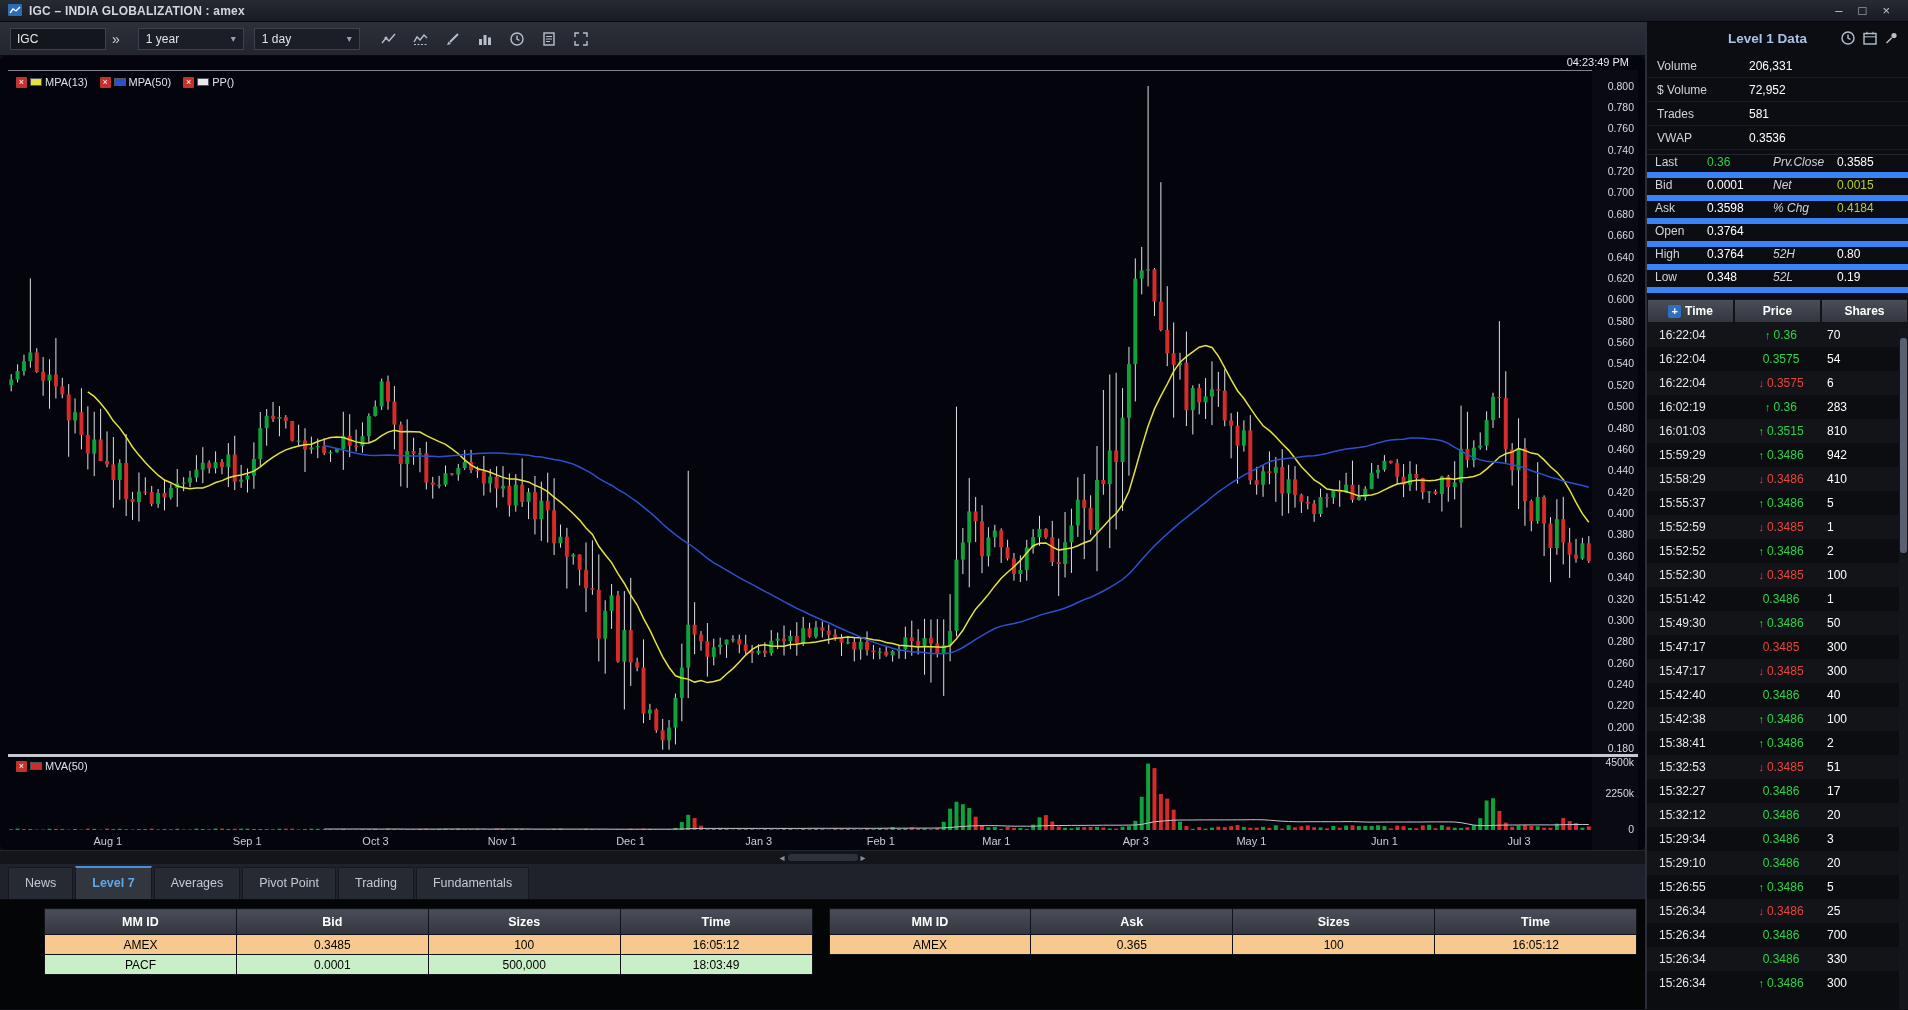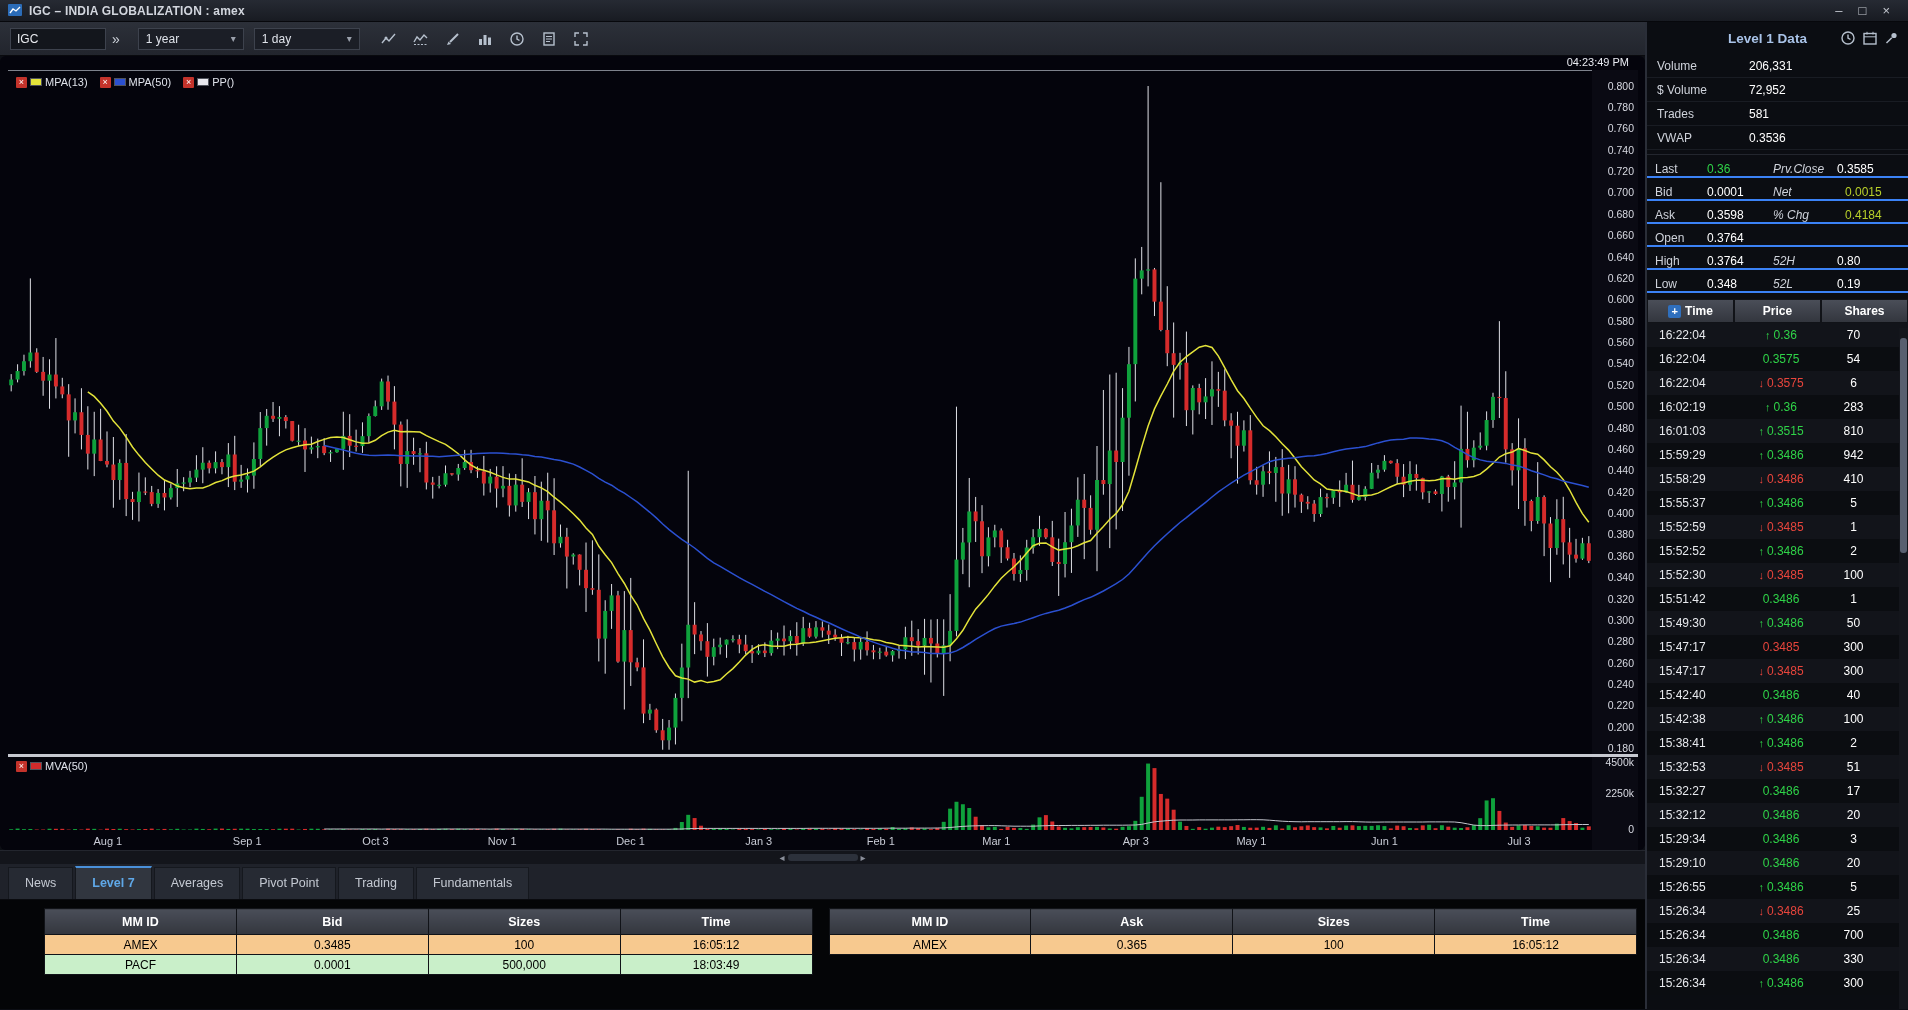--- a/index.html
+++ b/index.html
@@ -60,40 +60,40 @@
   
   .right-panel{flex:1;background:#0b0d12;border-left:2px solid #2a2e38;position:relative;display:flex;flex-direction:column;overflow:hidden;}
   .panel-header{height:32px;display:flex;align-items:center;padding:0 8px;position:relative;}
   .panel-title{position:absolute;left:16px;right:36px;text-align:center;color:#a9c3e8;font-size:13.5px;font-weight:bold;}
   .panel-icons{margin-left:auto;display:flex;gap:6px;z-index:2;}
   .p-icon{width:16px;height:16px;display:flex;align-items:center;justify-content:center;}
   .stat-row{height:24px;display:flex;align-items:center;padding:0 10px;border-bottom:1px solid #191c23;}
   .st-label{color:#cfd3db;font-size:12px;width:92px;}
   .st-val{color:#fff;font-size:12px;}
   .quote{margin-top:4px;border-top:1px solid #23262e;}
-  .quote-row{height:23px;display:flex;align-items:flex-end;padding:0 8px;border-bottom:2px solid #3b82f6;font-size:12px;}
+  .quote-row{height:23px;display:flex;align-items:flex-start;padding:0 8px;border-bottom:6px solid #3b82f6;font-size:12px;}
   .q-l{color:#cfd3db;width:52px;}
   .q-v{color:#fff;width:66px;}
   .q-l2{color:#cfd3db;width:64px;font-style:italic;}
   .q-v2{color:#fff;flex:1;}
   .green{color:#2fd348 !important;}
-  .lime{color:#b8cf2a !important;margin-left:8px;}
+  .lime{color:#b8cf2a !important;}
   .ts-header{display:flex;height:24px;margin-top:6px;}
   .ts-h{flex:1;background:linear-gradient(#4a4e58,#33363e);border:1px solid #111318;color:#fff;font-size:12px;font-weight:bold;display:flex;align-items:center;justify-content:center;gap:4px;}
   .plus-badge{width:13px;height:13px;background:#2f6fbd;color:#fff;font-size:11px;line-height:12px;text-align:center;border-radius:2px;}
   .ts-rows{flex:1;overflow:hidden;}
   .ts-row{height:24px;display:flex;align-items:center;font-size:12px;}
   .ts-row.even{background:#12141a;}
   .ts-row.odd{background:#0b0d11;}
   .ts-time{width:88px;color:#e8eaee;padding-left:12px;}
   .ts-price{width:92px;display:flex;align-items:center;justify-content:center;gap:3px;}
   .ts-price.up{color:#2fd348;}
   .ts-price.down{color:#e8453c;}
   .ts-arrow{font-size:11px;font-weight:bold;}
-  .ts-shares{flex:1;text-align:center;color:#fff;padding-right:28px;}
+  .ts-shares{flex:1;text-align:left;color:#fff;padding-right:28px;}
   .panel-scrollbar{position:absolute;right:0;top:306px;bottom:0;width:9px;background:#14161c;}
   .panel-scroll-thumb{position:absolute;top:10px;left:1px;width:7px;height:215px;background:#596070;border-radius:3px;}
 </style>
 </head>
 <body>
 
 <div class="app">
 
   <div class="titlebar">
     <span class="app-icon">

